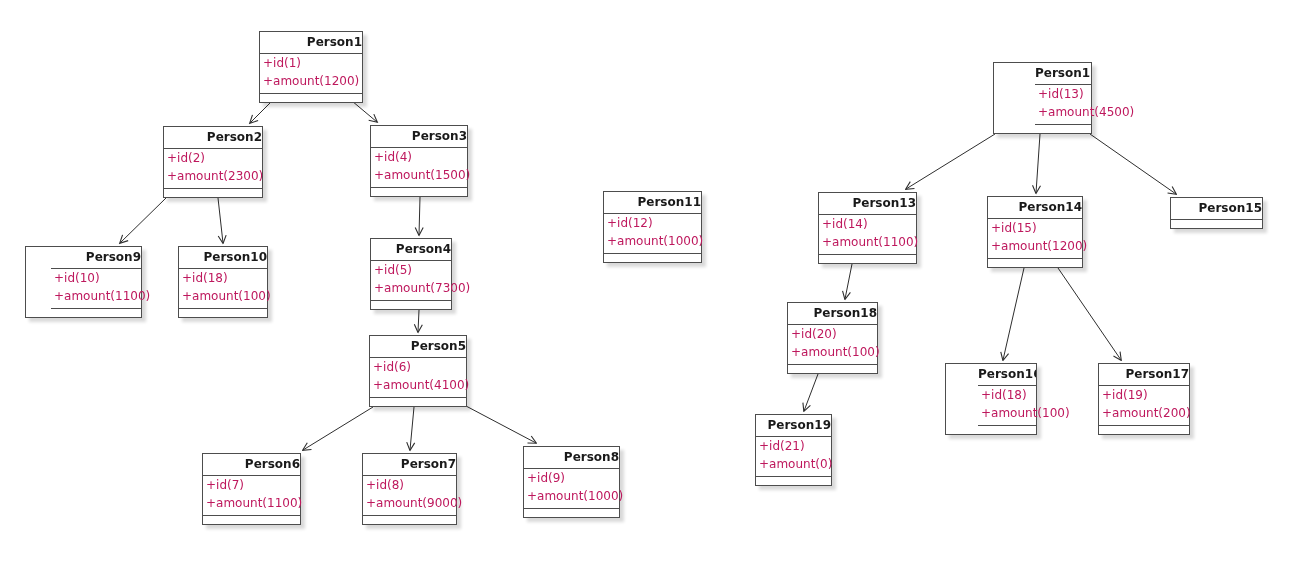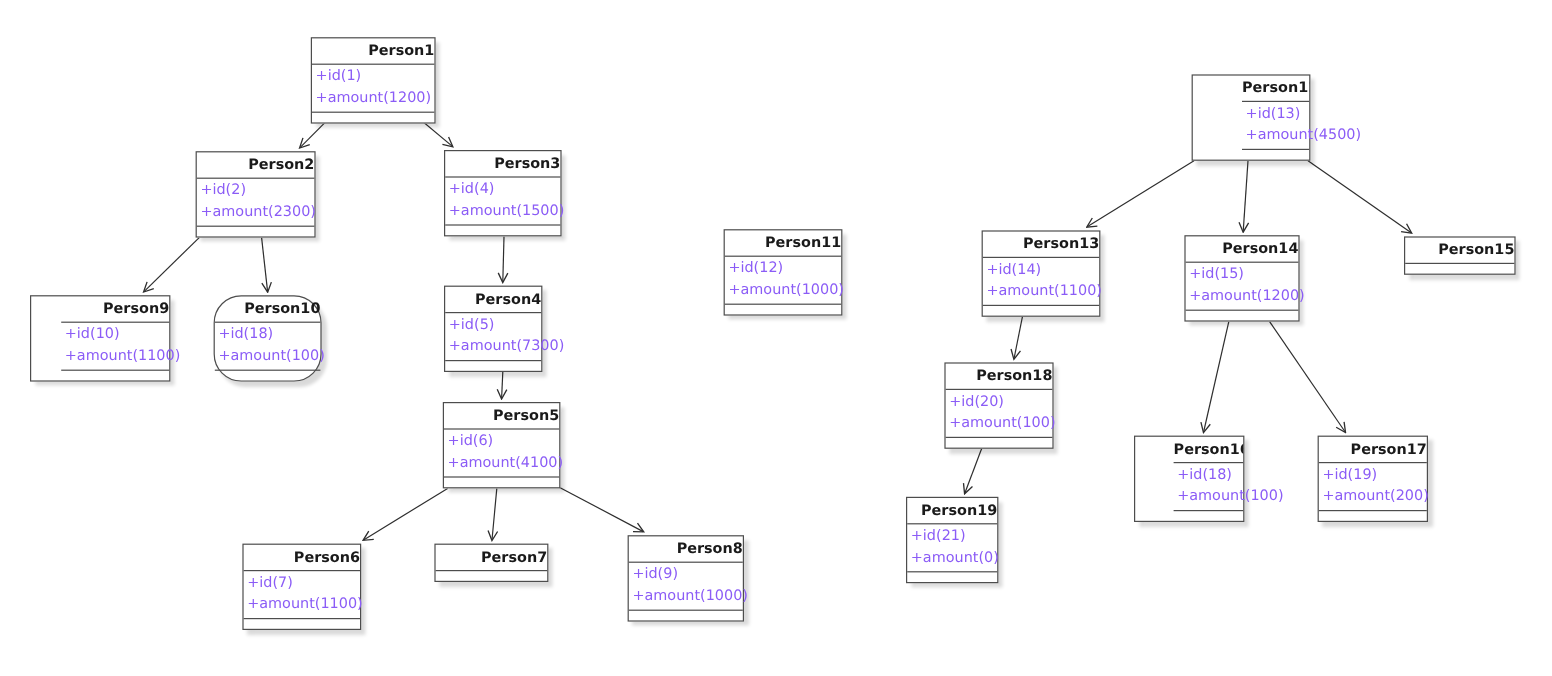--- a/index.html
+++ b/index.html
@@ -40,21 +40,21 @@
     overflow: hidden;
   }
   .node-attrs {
     border-bottom: 1px solid #4d4d4d;
     padding: 1px 3px 2px 3px;
     min-height: 36px;
   }
   .node-attr {
     font-size: 12px;
     line-height: 17.5px;
-    color: #8b5cf6;
+    color: #be185d;
     white-space: nowrap;
   }
   .node-empty {
     height: 8px;
   }
 </style>
 </head>
 <body>
 
 <div id="canvas">
@@ -127,39 +127,43 @@
       <div class="node" style="left: 202px; top: 453px; width: 99px;">
         <div class="node-title">Person6</div>
         <div class="node-attrs">
           <div class="node-attr">+id(7)</div>
           <div class="node-attr">+amount(1100)</div>
         </div>
         <div class="node-empty"></div>
       </div>
       <div class="node" style="left: 362px; top: 453px; width: 95px;">
         <div class="node-title">Person7</div>
+        <div class="node-attrs">
+          <div class="node-attr">+id(8)</div>
+          <div class="node-attr">+amount(9000)</div>
+        </div>
         <div class="node-empty"></div>
       </div>
       <div class="node" style="left: 523px; top: 446px; width: 97px;">
         <div class="node-title">Person8</div>
         <div class="node-attrs">
           <div class="node-attr">+id(9)</div>
           <div class="node-attr">+amount(1000)</div>
         </div>
         <div class="node-empty"></div>
       </div>
       <div class="node" style="left: 25px; top: 246px; width: 117px; padding-left: 25px;">
         <div class="node-title">Person9</div>
         <div class="node-attrs">
           <div class="node-attr">+id(10)</div>
           <div class="node-attr">+amount(1100)</div>
         </div>
         <div class="node-empty"></div>
       </div>
-      <div class="node" style="left: 178px; top: 246px; width: 90px; border-radius: 23px;">
+      <div class="node" style="left: 178px; top: 246px; width: 90px;">
         <div class="node-title">Person10</div>
         <div class="node-attrs">
           <div class="node-attr">+id(18)</div>
           <div class="node-attr">+amount(100)</div>
         </div>
         <div class="node-empty"></div>
       </div>
       <div class="node" style="left: 603px; top: 191px; width: 99px;">
         <div class="node-title">Person11</div>
         <div class="node-attrs">

